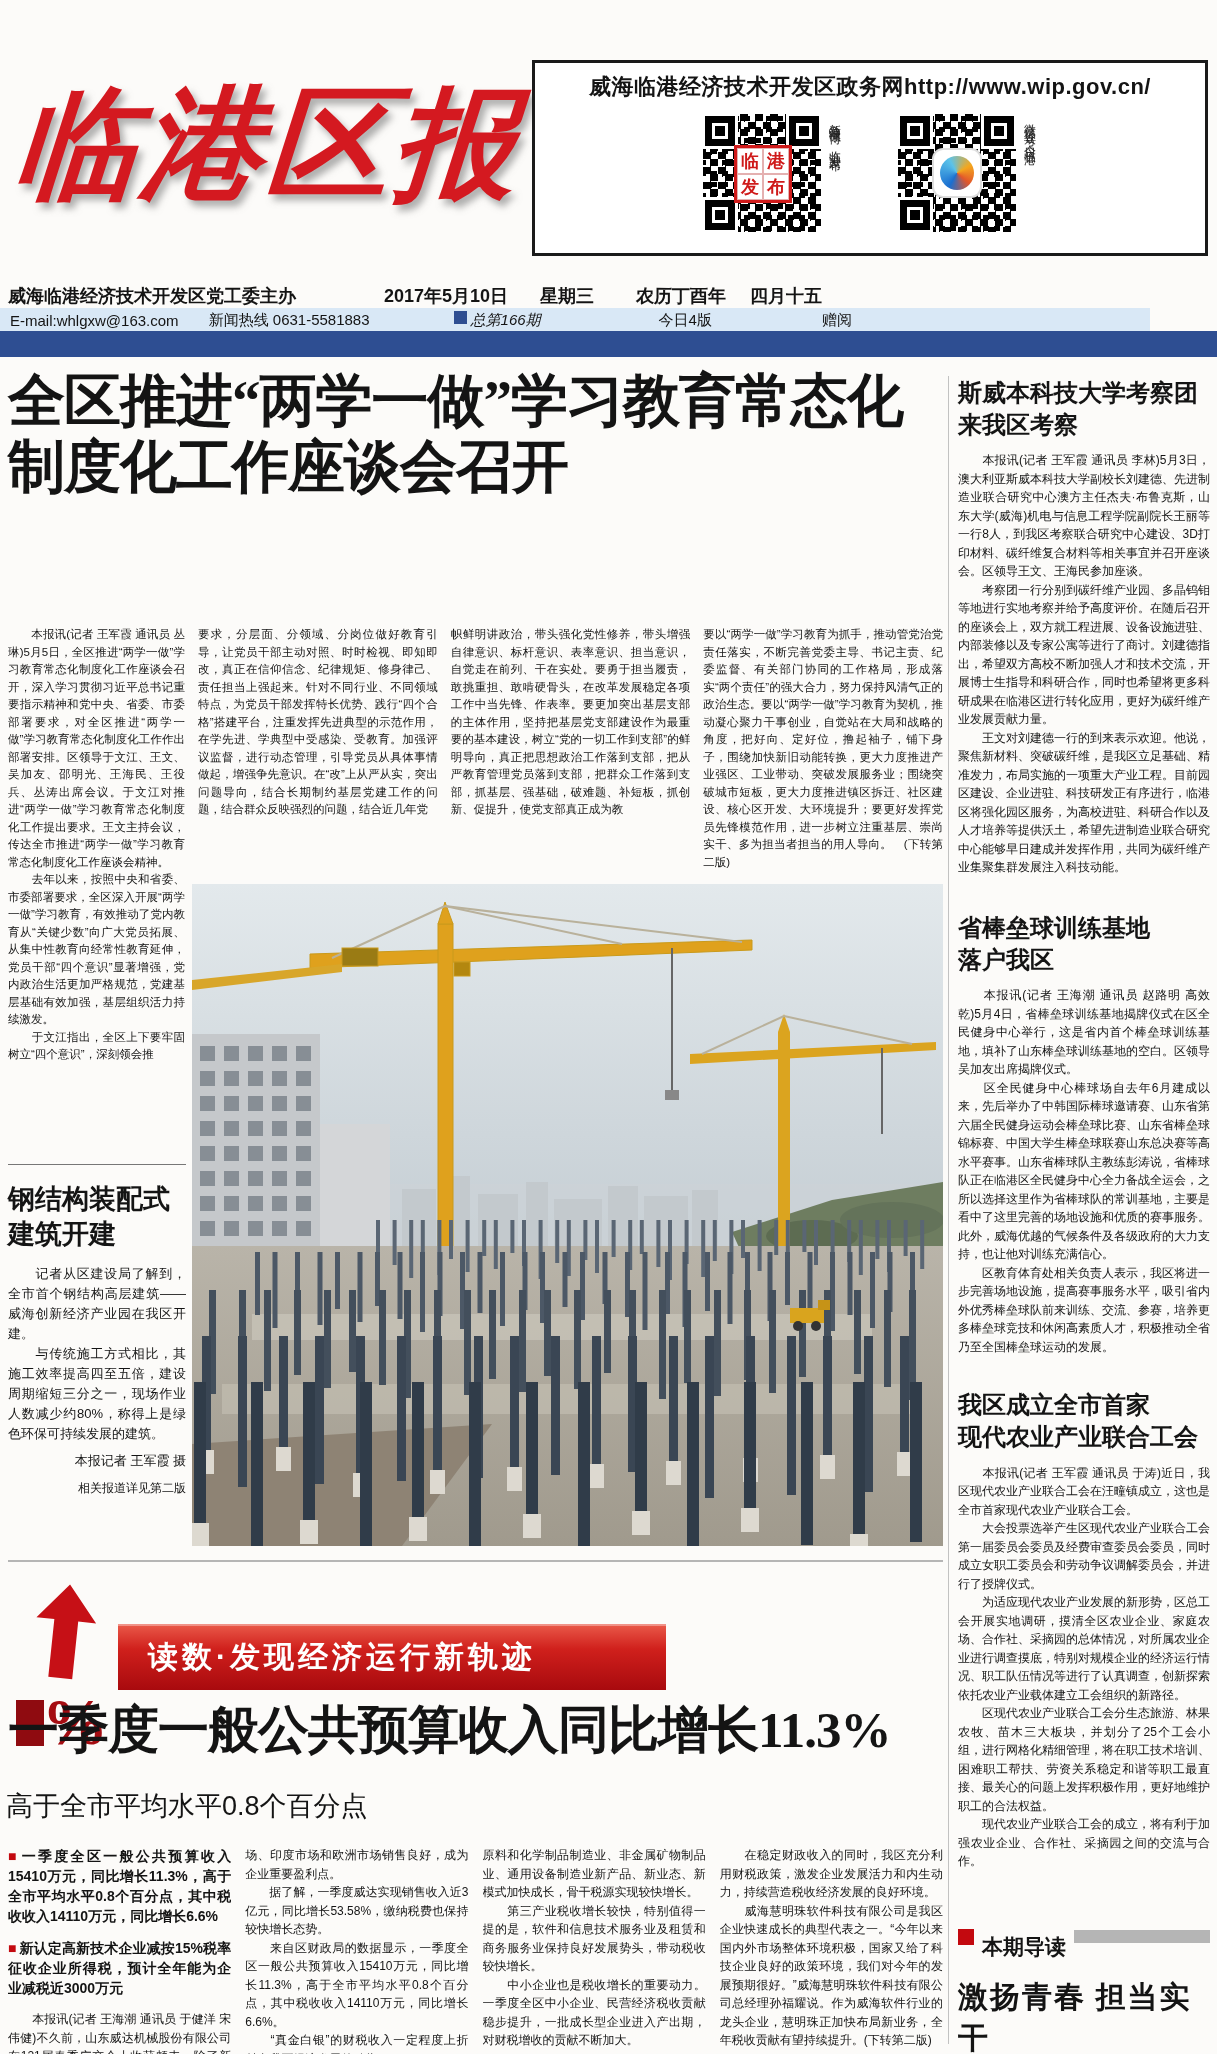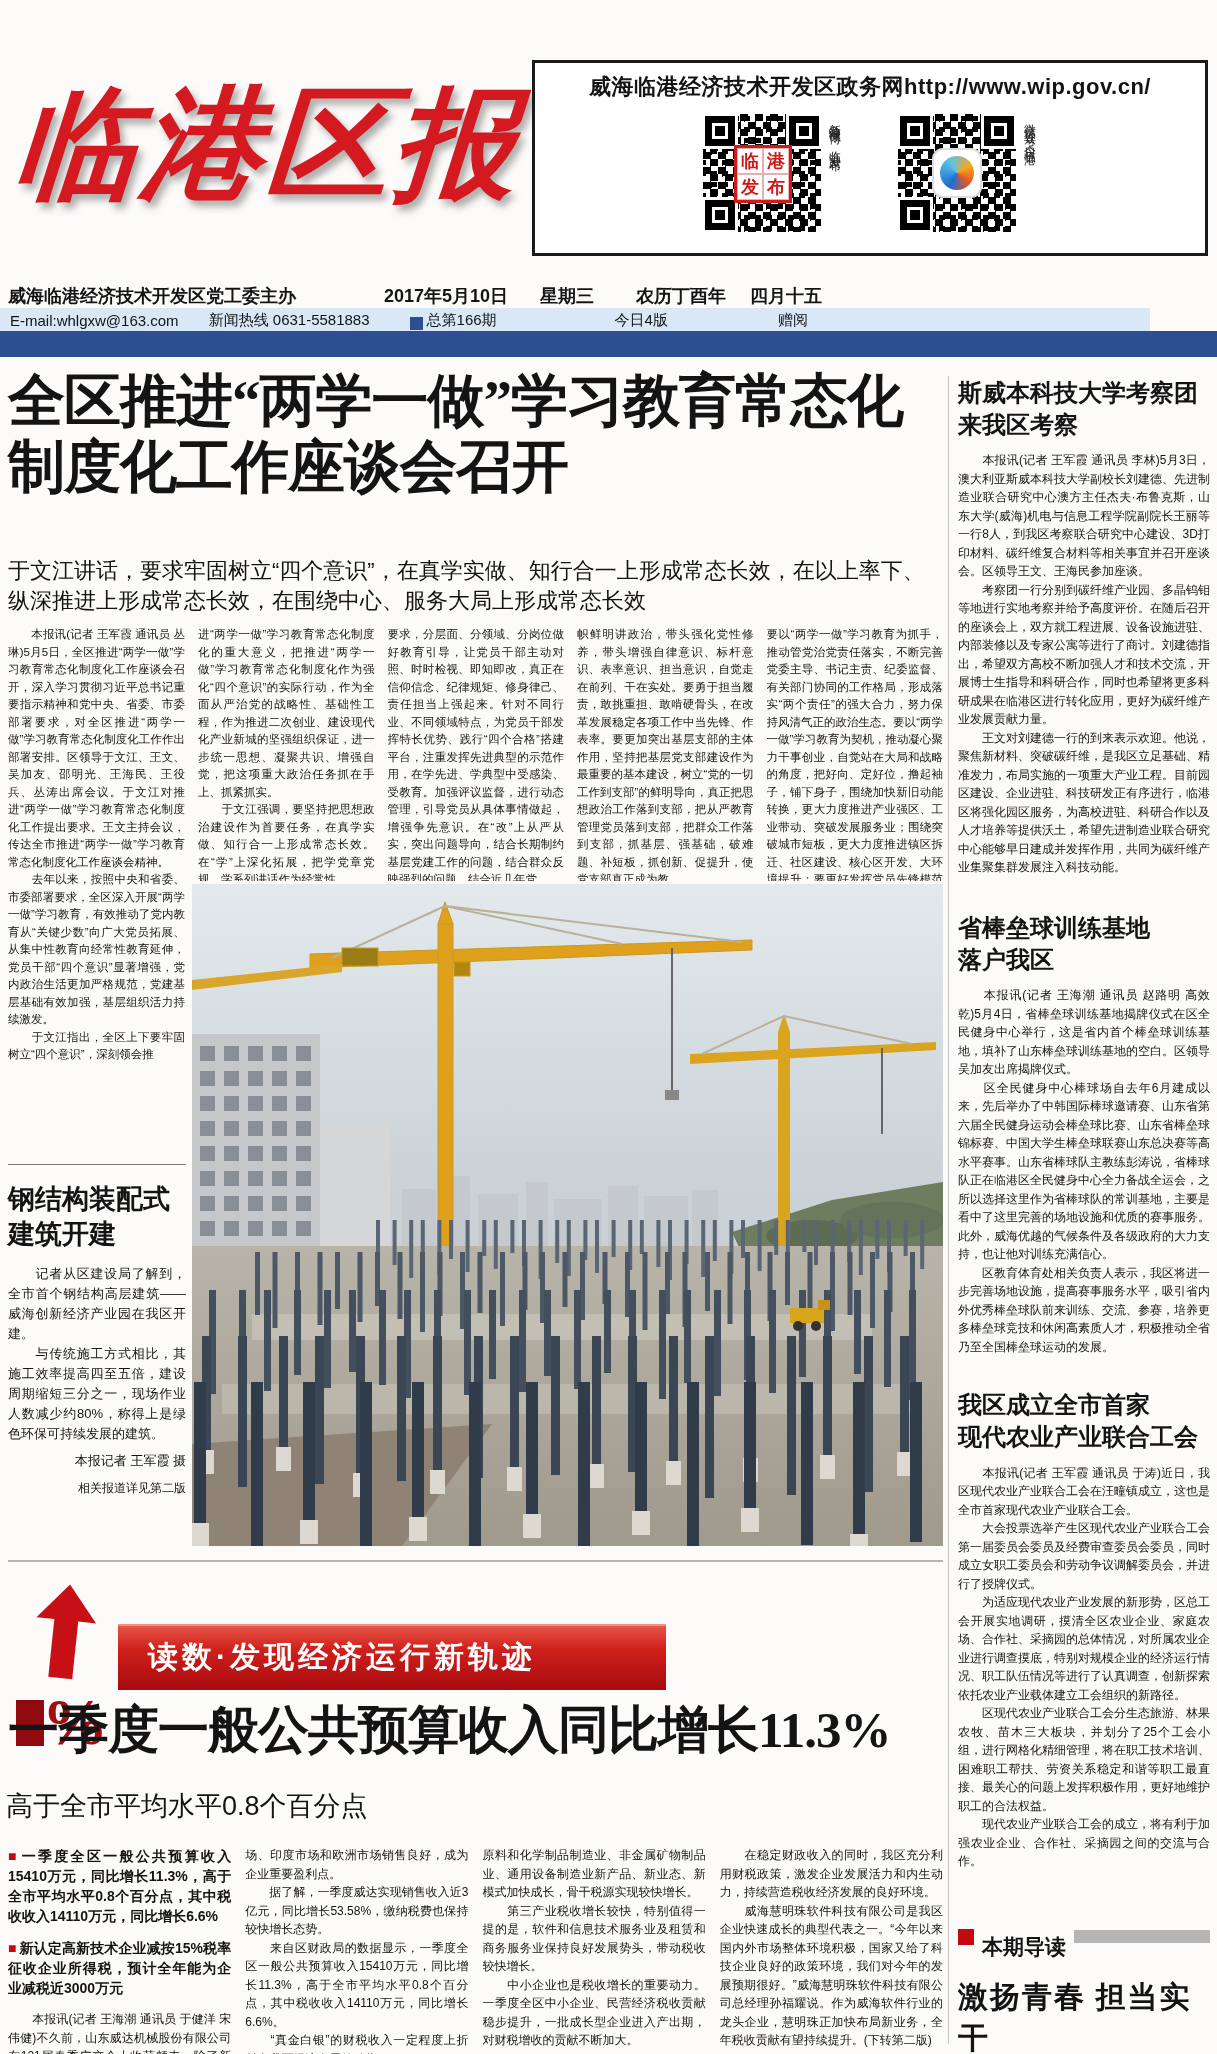--- a/index.html
+++ b/index.html
@@ -29,21 +29,21 @@
       box-shadow:0 0 0 2px #ddd;display:flex;align-items:center;justify-content:center;}
   .qr-logo i{display:block;width:34px;height:34px;border-radius:50%;
       background:conic-gradient(from 210deg,#1b6fd0,#5bc3ea 120deg,#f4a71d 210deg,#e2572b 280deg,#1b6fd0);}
   .qr-label{writing-mode:vertical-rl;font-size:12px;letter-spacing:3px;line-height:14px;color:#222;}
 
   .info-line1{left:8px;top:284px;width:935px;display:flex;align-items:baseline;font-size:18px;font-weight:600;white-space:nowrap;}
   .info-line1 .d1{margin-left:88px;} .info-line1 .d2{margin-left:32px;} .info-line1 .d3{margin-left:42px;} .info-line1 .d4{margin-left:24px;}
   .info-strip{left:0;top:308px;width:1150px;height:25px;background:#d9e8f6;display:flex;align-items:center;
       font-size:15px;padding-left:10px;box-sizing:border-box;white-space:nowrap;}
   .info-strip .sq{display:inline-block;width:13px;height:13px;background:#2e4e92;margin:0 4px 0 0;}
-  .info-strip .g1{margin-left:30px;} .info-strip .g2{margin-left:40px;display:flex;align-items:flex-end;} .info-strip .g3{margin-left:118px;} .info-strip .g4{margin-left:110px;}
+  .info-strip .g1{margin-left:30px;} .info-strip .g2{margin-left:84px;display:flex;align-items:flex-start;font-style:italic;} .info-strip .g3{margin-left:118px;} .info-strip .g4{margin-left:110px;}
   .blue-band{left:0;top:331px;width:1217px;height:26px;background:#2e4e92;}
 
   
   .v-divider{left:948px;top:376px;width:1px;height:1668px;background:#c2c2c2;}
 
   
   .lead-headline{left:8px;top:368px;width:938px;font-family:"Liberation Serif",serif;font-weight:bold;
       font-size:57px;line-height:1.16;letter-spacing:-1px;}
   .lead-deck{left:8px;top:556px;width:936px;font-size:22px;line-height:1.35;font-weight:500;}
   .body-p{margin:0;text-align:justify;}
@@ -147,32 +147,27 @@
     <span class="g3">今日4版</span>
     <span class="g4">赠阅</span>
   </div>
   <div class="abs blue-band"></div>
   <div class="abs v-divider"></div>
 
   <div class="abs lead-headline">
     <div>全区推进“两学一做”学习教育常态化</div>
     <div>制度化工作座谈会召开</div>
   </div>
-  <div class="abs lead-deck">于文江讲话，要求牢固树立“四个意识”，在真学实做、知行合一上形成常态长效，在以上率下、纵深推进上形成常态长效，在围绕中心、服务大局上形成常态长效</div>
 
   <div class="abs lead-col1">
       <p class="body-p">　　本报讯(记者 王军霞 通讯员 丛琳)5月5日，全区推进“两学一做”学习教育常态化制度化工作座谈会召开，深入学习贯彻习近平总书记重要指示精神和党中央、省委、市委部署要求，对全区推进“两学一做”学习教育常态化制度化工作作出部署安排。区领导于文江、王文、吴加友、邵明光、王海民、王役兵、丛涛出席会议。于文江对推进“两学一做”学习教育常态化制度化工作提出要求。王文主持会议，传达全市推进“两学一做”学习教育常态化制度化工作座谈会精神。</p>
       <p class="body-p">　　去年以来，按照中央和省委、市委部署要求，全区深入开展“两学一做”学习教育，有效推动了党内教育从“关键少数”向广大党员拓展、从集中性教育向经常性教育延伸，党员干部“四个意识”显著增强，党内政治生活更加严格规范，党建基层基础有效加强，基层组织活力持续激发。</p>
       <p class="body-p">　　于文江指出，全区上下要牢固树立“四个意识”，深刻领会推</p>
     </div>
   <div class="abs lead-cols">
-      <div class="col">
-        <p class="body-p">进“两学一做”学习教育常态化制度化的重大意义，把推进“两学一做”学习教育常态化制度化作为强化“四个意识”的实际行动，作为全面从严治党的战略性、基础性工程，作为推进二次创业、建设现代化产业新城的坚强组织保证，进一步统一思想、凝聚共识、增强自觉，把这项重大政治任务抓在手上、抓紧抓实。</p>
-        <p class="body-p">　　于文江强调，要坚持把思想政治建设作为首要任务，在真学实做、知行合一上形成常态长效。在“学”上深化拓展，把学党章党规、学系列讲话作为经常性</p>
-      </div>
       <div class="col">
         <p class="body-p">要求，分层面、分领域、分岗位做好教育引导，让党员干部主动对照、时时检视、即知即改，真正在信仰信念、纪律规矩、修身律己、责任担当上强起来。针对不同行业、不同领域特点，为党员干部发挥特长优势、践行“四个合格”搭建平台，注重发挥先进典型的示范作用，在学先进、学典型中受感染、受教育。加强评议监督，进行动态管理，引导党员从具体事情做起，增强争先意识。在“改”上从严从实，突出问题导向，结合长期制约基层党建工作的问题，结合群众反映强烈的问题，结合近几年党</p>
       </div>
       <div class="col">
         <p class="body-p">帜鲜明讲政治，带头强化党性修养，带头增强自律意识、标杆意识、表率意识、担当意识，自觉走在前列、干在实处。要勇于担当履责，敢挑重担、敢啃硬骨头，在改革发展稳定各项工作中当先锋、作表率。要更加突出基层支部的主体作用，坚持把基层党支部建设作为最重要的基本建设，树立“党的一切工作到支部”的鲜明导向，真正把思想政治工作落到支部，把从严教育管理党员落到支部，把群众工作落到支部，抓基层、强基础，破难题、补短板，抓创新、促提升，使党支部真正成为教</p>
       </div>
       <div class="col">
         <p class="body-p">要以“两学一做”学习教育为抓手，推动管党治党责任落实，不断完善党委主导、书记主责、纪委监督、有关部门协同的工作格局，形成落实“两个责任”的强大合力，努力保持风清气正的政治生态。要以“两学一做”学习教育为契机，推动凝心聚力干事创业，自觉站在大局和战略的角度，把好向、定好位，撸起袖子，铺下身子，围绕加快新旧动能转换，更大力度推进产业强区、工业带动、突破发展服务业；围绕突破城市短板，更大力度推进镇区拆迁、社区建设、核心区开发、大环境提升；要更好发挥党员先锋模范作用，进一步树立注重基层、崇尚实干、多为担当者担当的用人导向。　(下转第二版)</p>
       </div>
     </div>

